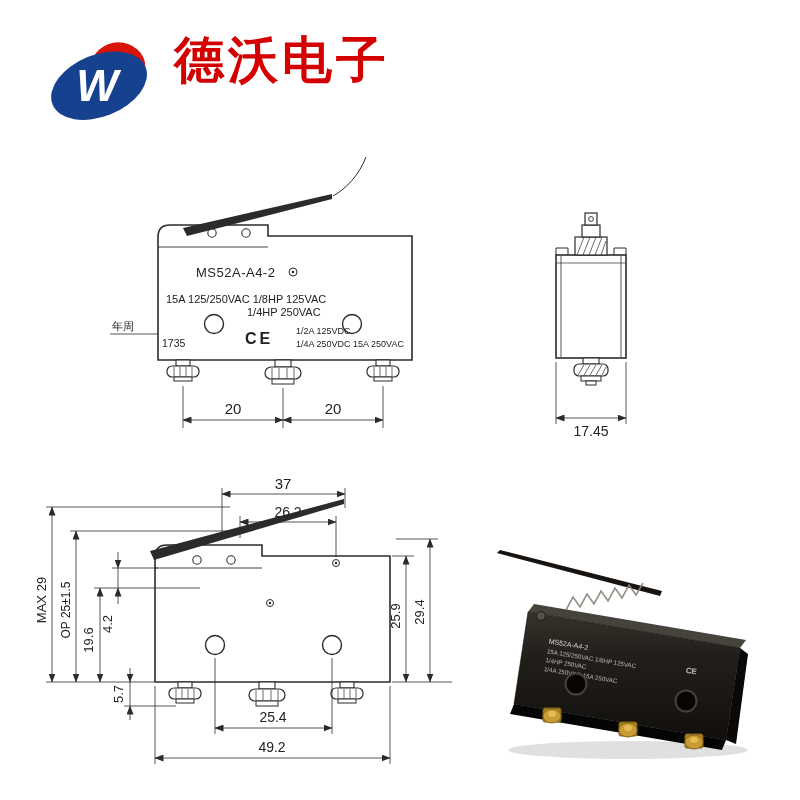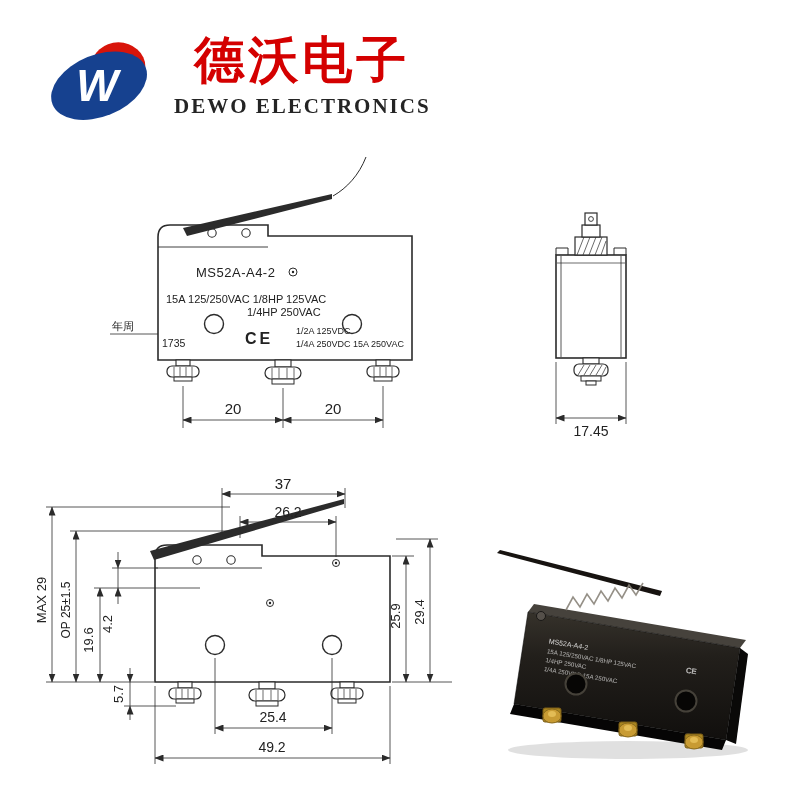--- a/index.html
+++ b/index.html
@@ -3,42 +3,41 @@
 <meta charset="utf-8">
 <style>
   * { margin:0; padding:0; box-sizing:border-box; }
   html,body { background:#ffffff; }
   .page { position:relative; width:800px; height:800px; background:#fff; overflow:hidden;
           font-family:"Liberation Sans", sans-serif; }
   .header { position:absolute; left:42px; top:24px; display:flex; align-items:flex-start; gap:14px; }
   .logo { width:118px; height:108px; flex:0 0 auto; }
   .names { padding-top:10px; }
   .cn { font-family:"DejaVu Serif","Liberation Serif",serif; font-size:50px; line-height:1.05;
-        font-weight:700; color:#d40000; letter-spacing:4px;text-align:center; }
+        font-weight:700; color:#d40000; letter-spacing:4px; }
   .en { margin-top:7px; font-family:"Liberation Serif",serif; font-size:21px; font-weight:700;
         color:#242424; letter-spacing:2px; }
   .drawing { position:absolute; }
   svg { display:block; }
   text { fill:#222; font-family:"Liberation Sans", sans-serif; }
   .ln  { stroke:#2b2b2b; fill:none; }
 </style>
 </head>
 <body>
 
 <div class="page">
 
   <div class="header">
     <svg class="logo" viewBox="0 0 120 112">
       <path d="M 50 44 A 28 25 0 0 1 106 44 Z" fill="#d8140a"></path>
       <ellipse cx="58" cy="64" rx="52" ry="32" transform="rotate(-22 58 64)" fill="#16418f"></ellipse>
       <text x="56" y="80" text-anchor="middle" font-size="46" font-weight="bold" font-style="italic" style="fill:#ffffff">W</text>
     </svg>
     <div class="names">
       <div class="cn">德沃电子</div>
-      <div class="en">DEWO ELECTRONICS</div>
     </div>
   </div>
 
   <svg class="drawing" style="left:100px; top:140px;" width="340" height="300" viewBox="100 140 340 300">
     <defs>
       <marker id="ahA" markerWidth="9" markerHeight="7" refX="8.5" refY="3.5" orient="auto-start-reverse" markerUnits="userSpaceOnUse">
         <path d="M0,0 L9,3.5 L0,7 Z" fill="#2b2b2b"></path>
       </marker>
     </defs>
 

